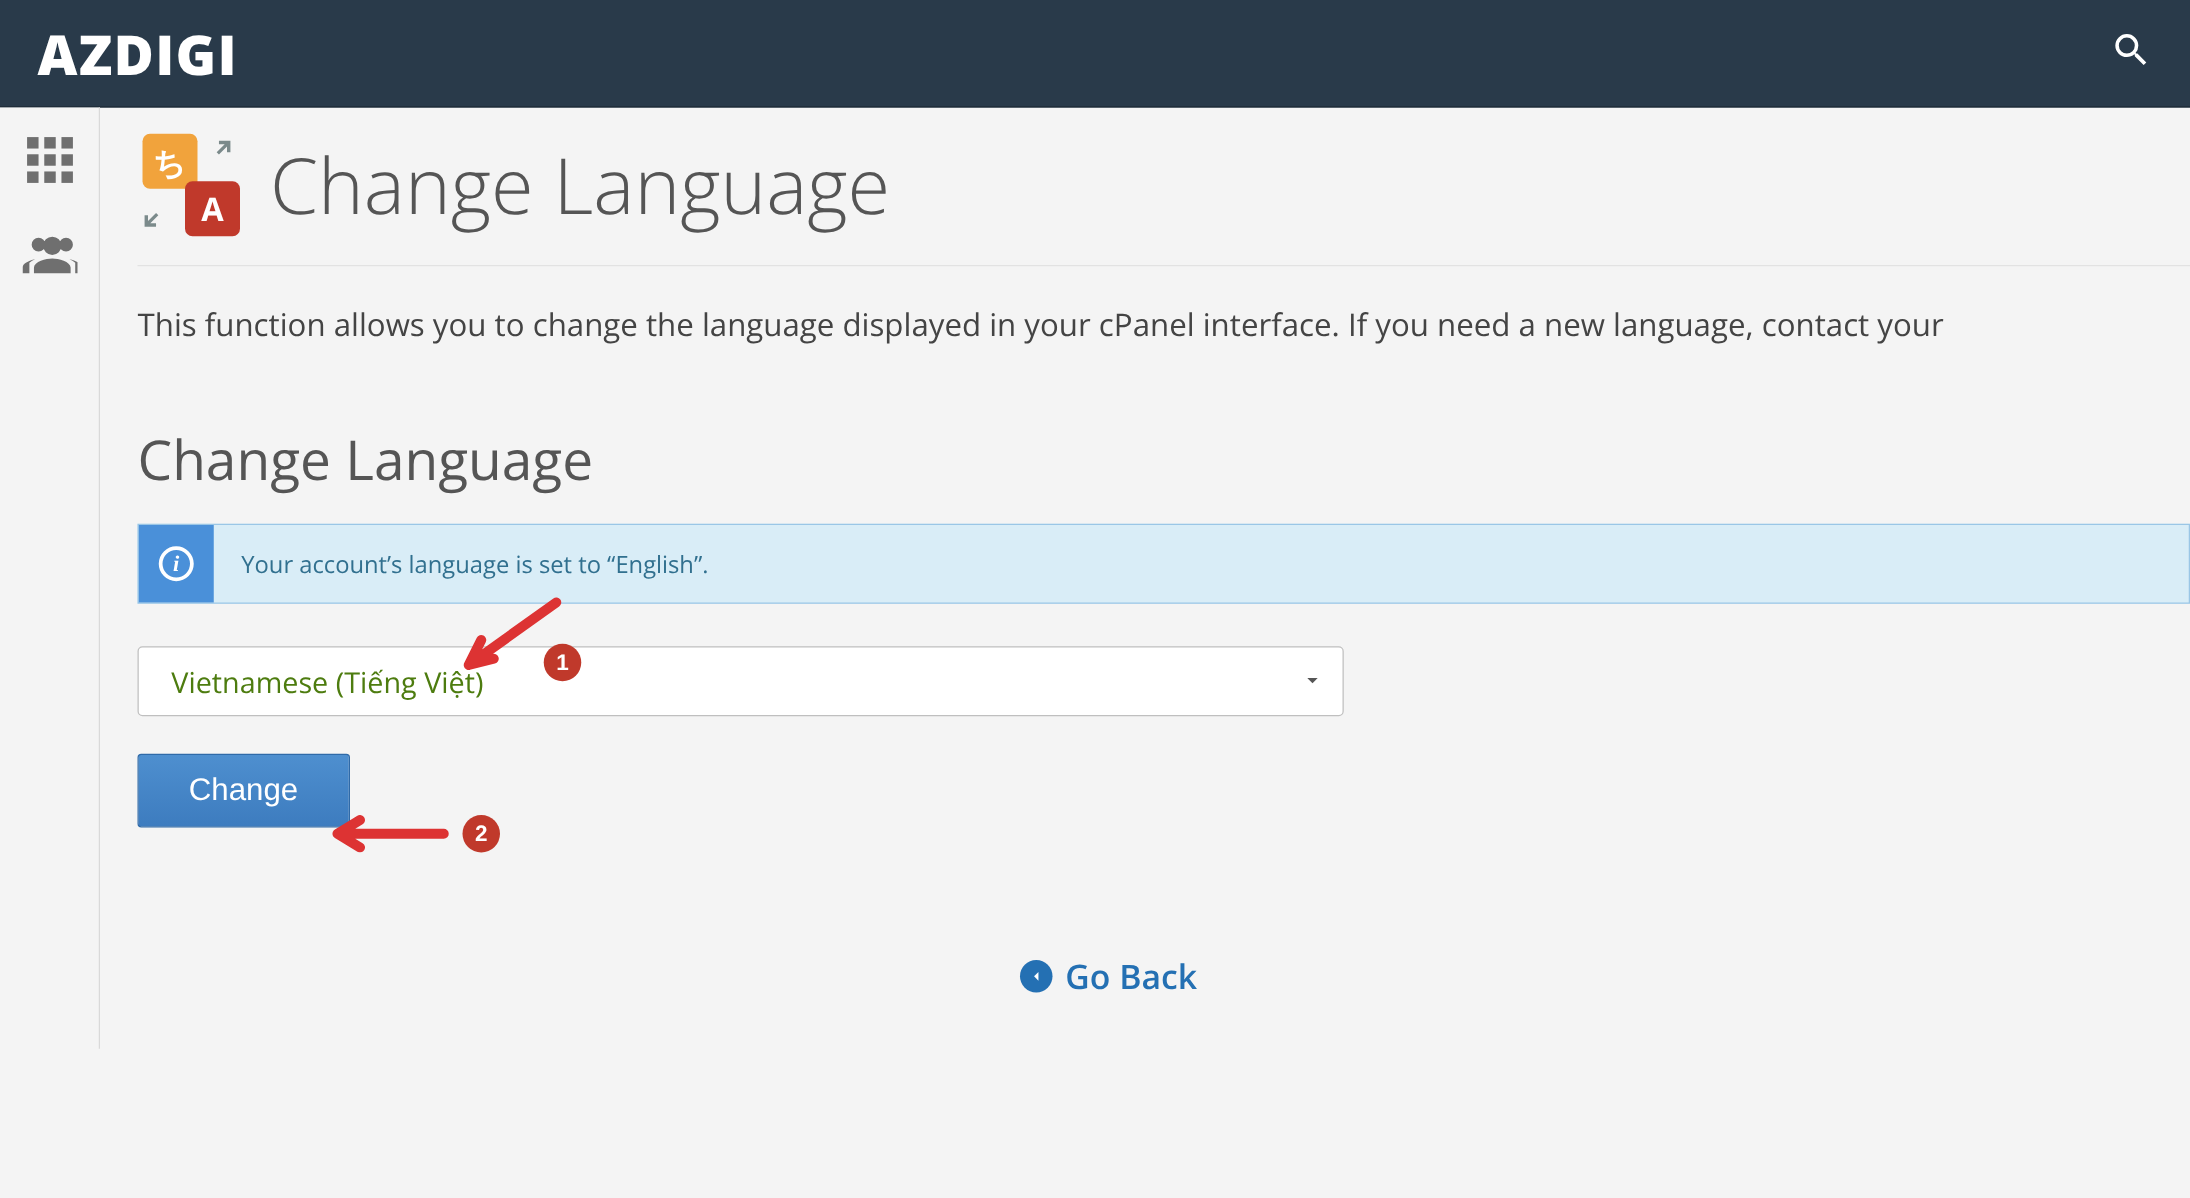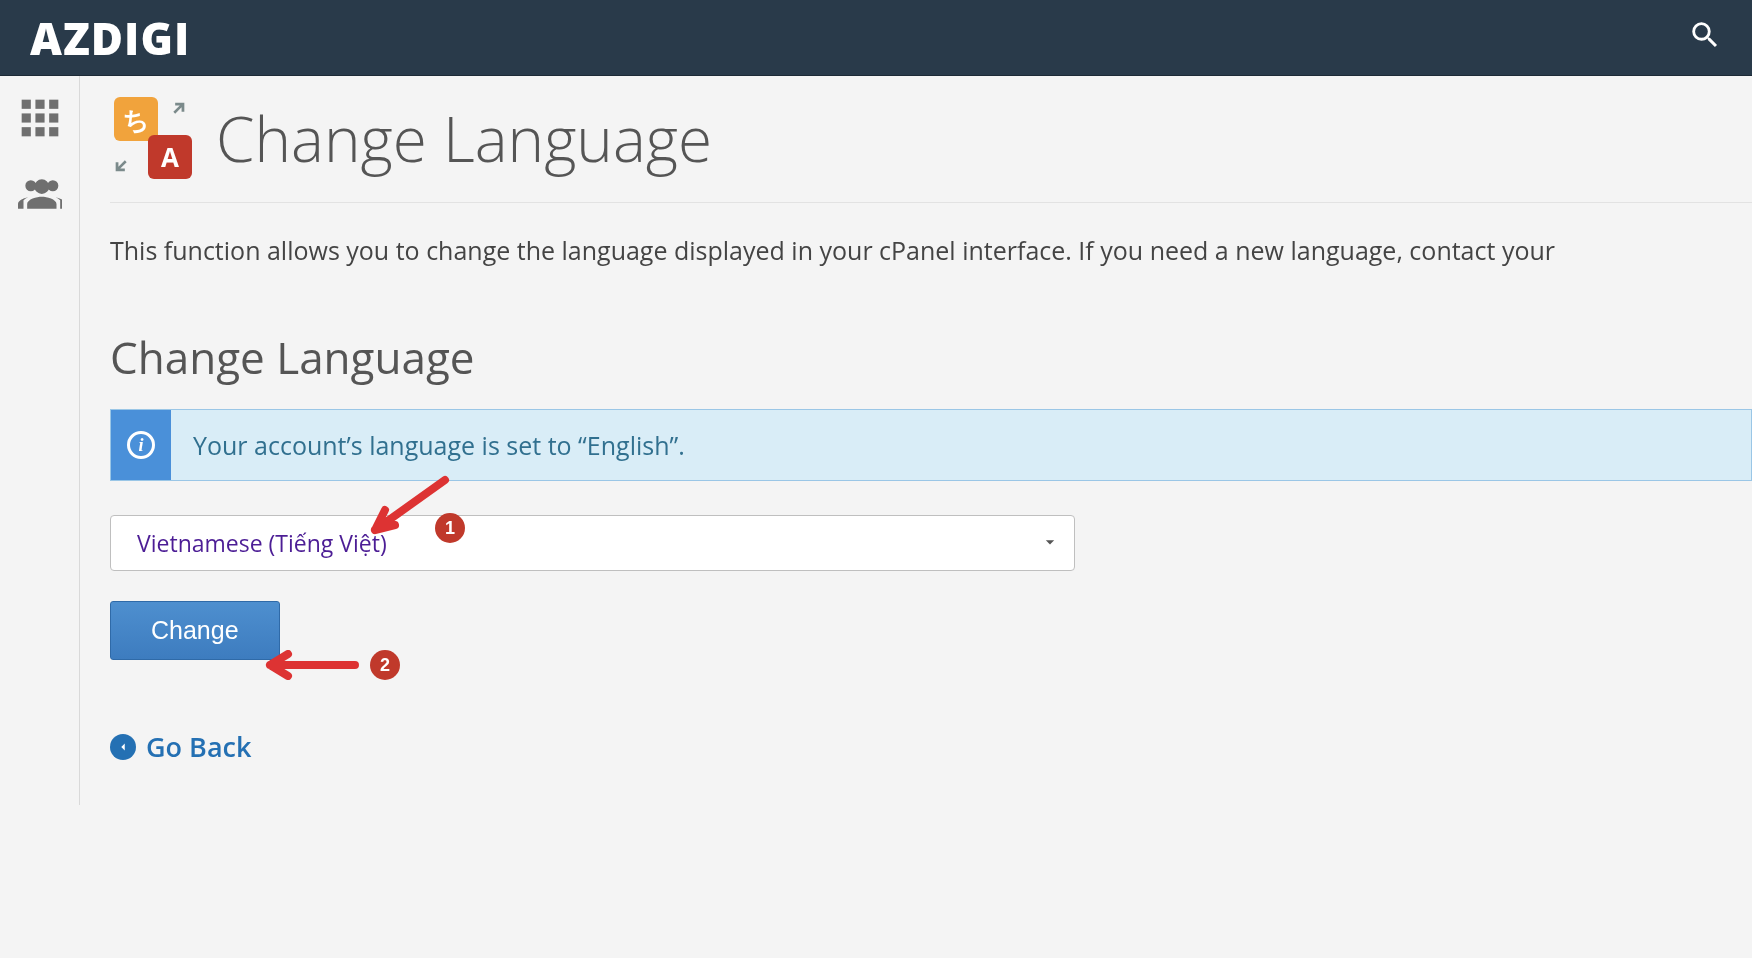--- a/index.html
+++ b/index.html
@@ -7,21 +7,21 @@
   body {
     font-family: "Open Sans", "Helvetica Neue", Arial, sans-serif;
     background: #f4f4f4;
     color: #333;
     width: 1752px;
     overflow: hidden;
   }
 
   
   .topbar {
-    height: 76px;
+    height: 86px;
     background: #293a4a;
     display: flex;
     align-items: center;
     color: #fff;
     padding: 0 30px;
     border-bottom: 1px solid #1d2a36;
   }
   .topbar .brand {
     font-size: 44px;
     font-weight: 800;
@@ -112,56 +112,57 @@
   .info-banner .ib-icon {
     width:60px; background:#4a90d9;
     display:flex; align-items:center; justify-content:center;
   }
   .info-banner .ib-icon span {
     width:28px; height:28px; border:3px solid #fff; border-radius:50%;
     color:#fff; font-family: Georgia, serif; font-style: italic; font-weight:700;
     display:flex; align-items:center; justify-content:center; font-size:18px;
   }
   .info-banner .ib-text {
-    padding: 18px 22px; font-size:25px; color:#31708f;
+    padding: 18px 22px; font-size:19px; color:#31708f;
   }
 
   
   .form-block { position: relative; }
   .form-label {
     font-size:25px; font-weight:700; color:#222;
     margin-bottom:18px; display:block;
   }
   .select-wrap {
     width: 965px;
     border:1px solid #bfbfbf; border-radius:4px;
     background:#fff; height:56px;
     display:flex; align-items:center;
     padding: 0 14px 0 26px;
-    font-size:23px; color:#4c1d95;
+    font-size:23px; color:#4d7c0f;
     cursor:pointer;
   }
   .select-wrap .sel-val { flex:1; }
   .select-wrap .chev svg { width:20px; height:20px; fill:#555; }
 
   .btn-primary {
     margin-top: 30px;
     display:inline-block;
     background: linear-gradient(#4e8fcf, #3d7cbf);
     border:1px solid #2f6aa8;
     color:#fff;
     font-size:25px;
     padding: 14px 40px;
     border-radius:3px;
     cursor:pointer;
   }
 
   
   .goback-row {
-    margin-top: 68px;
+    margin-top: 100px;
+    text-align: center;
     padding-right: 88px;
   }
   .goback {
     color:#2470b3; font-size:27px; font-weight:600;
     display:inline-flex; align-items:center; gap:10px;
     cursor:pointer;
   }
   .goback .circ {
     width:26px; height:26px; background:#2470b3; border-radius:50%;
     display:flex; align-items:center; justify-content:center;

